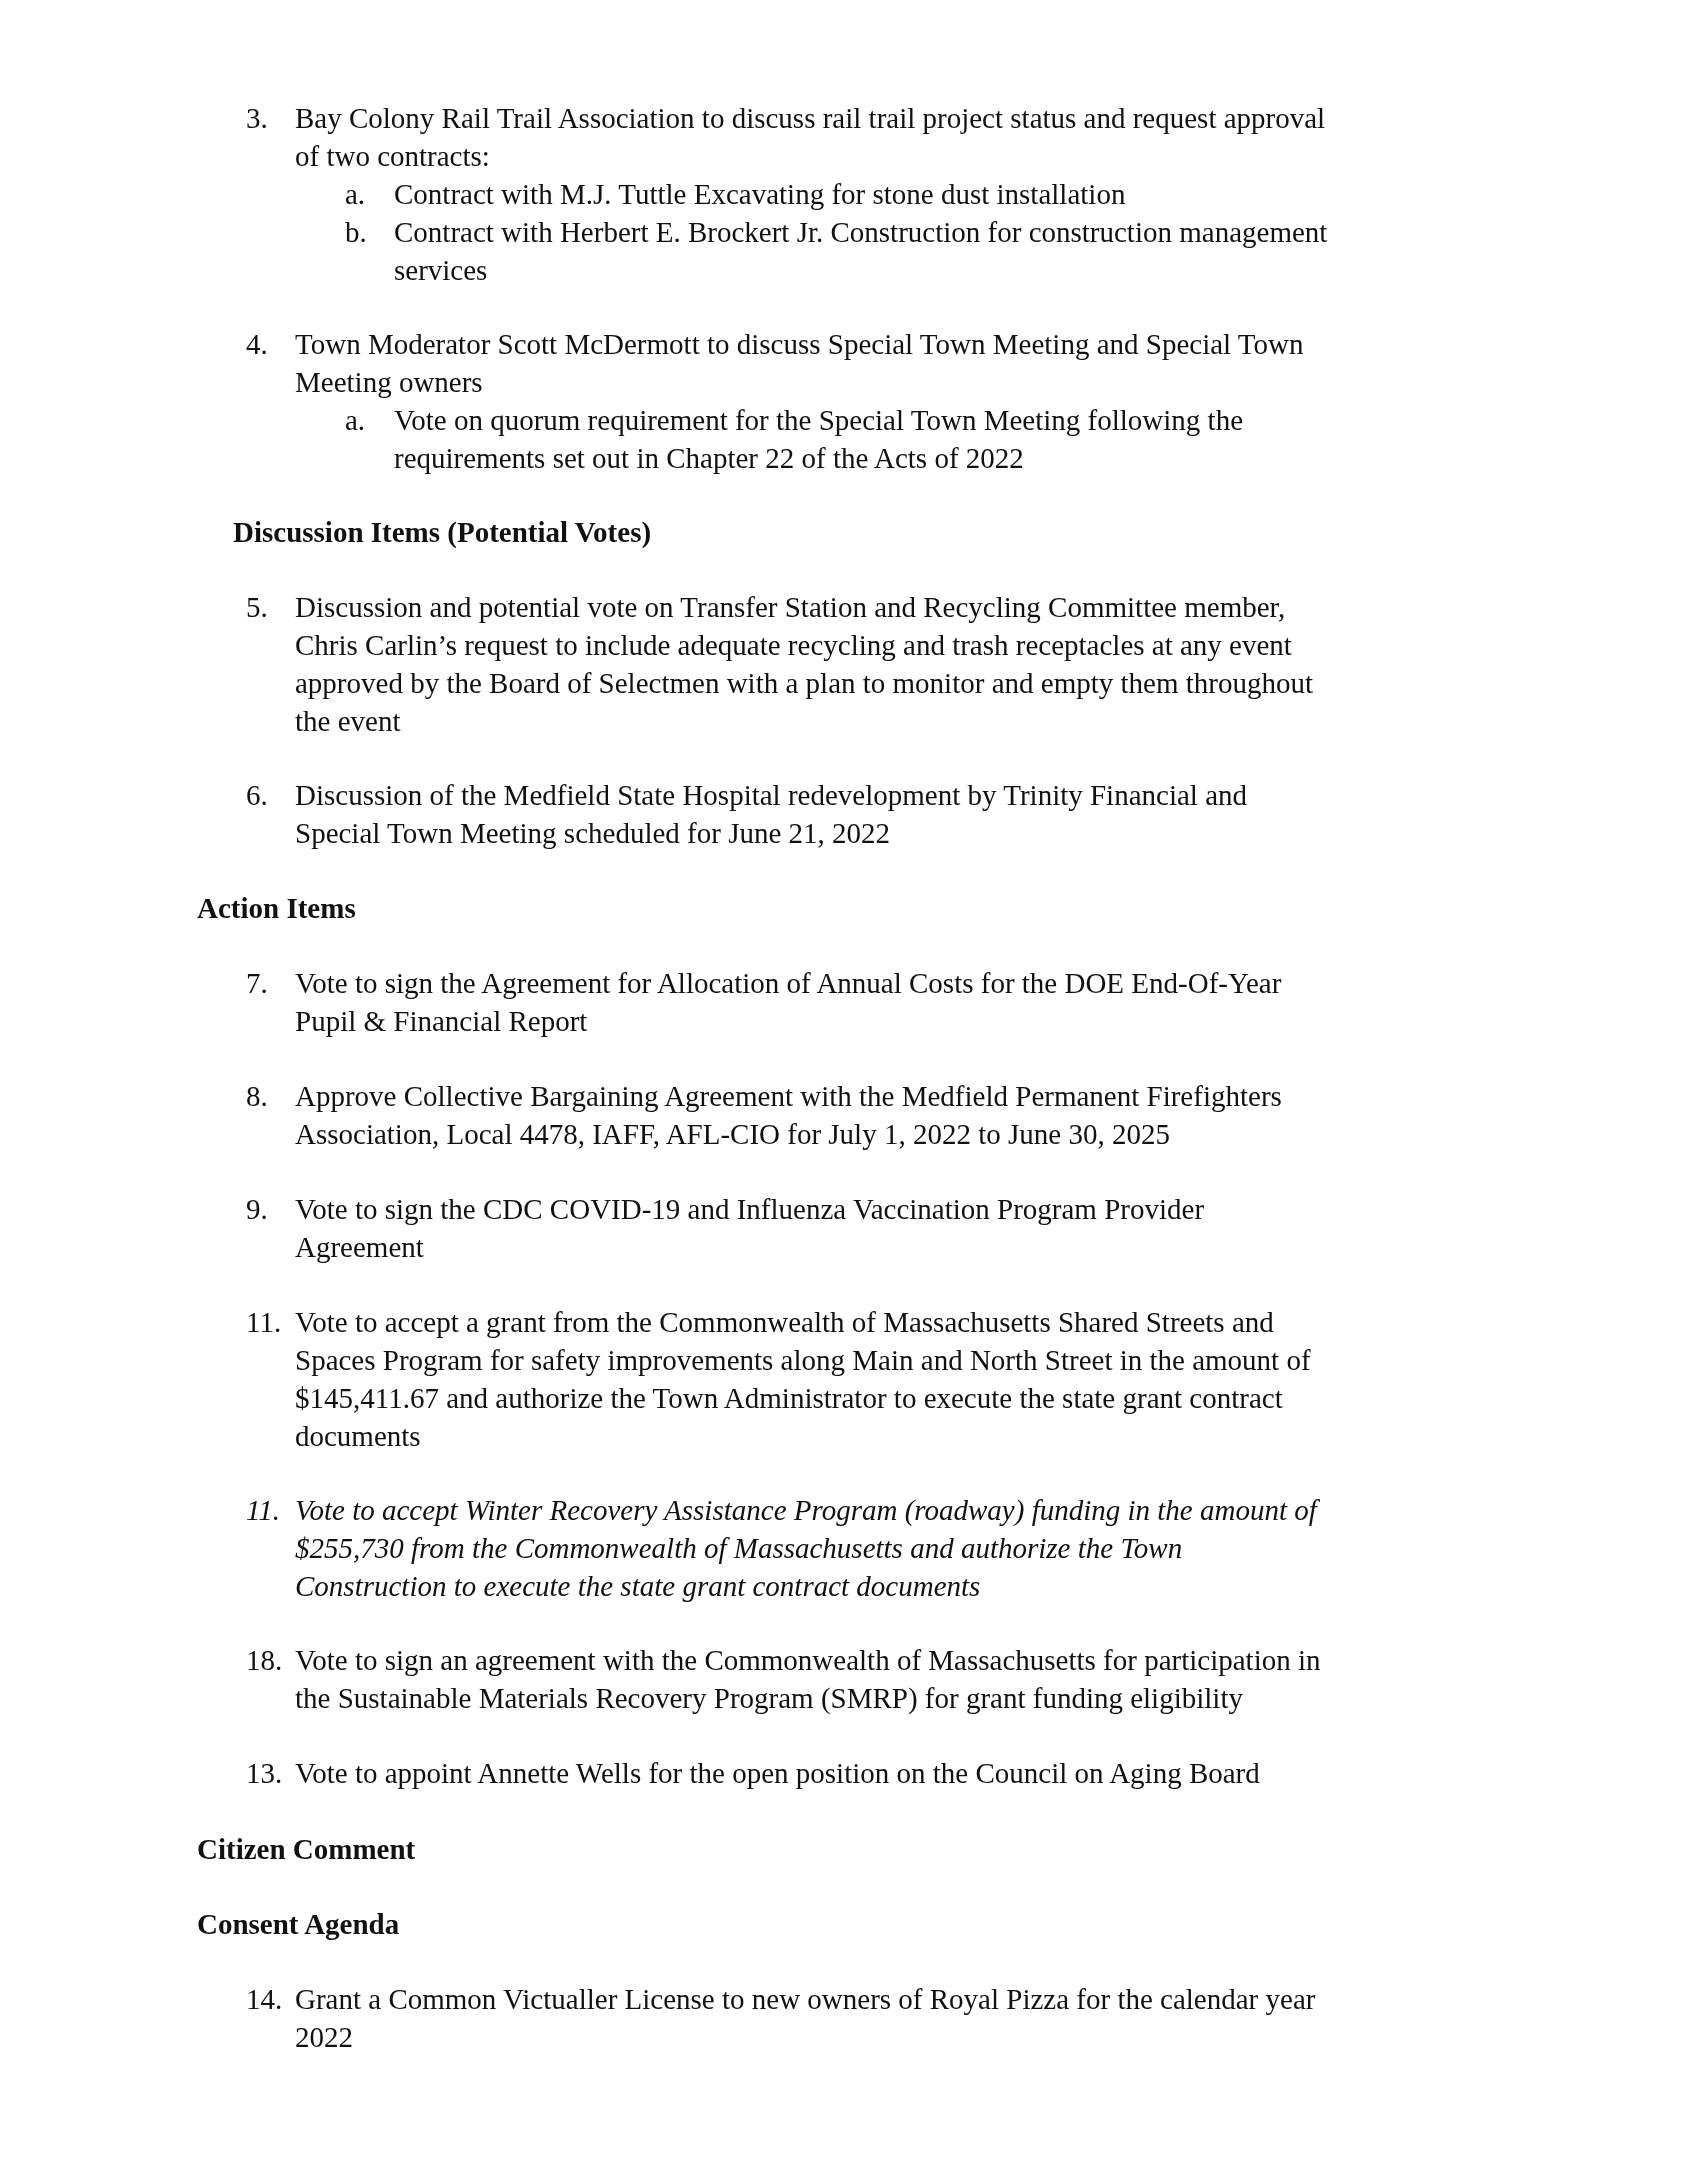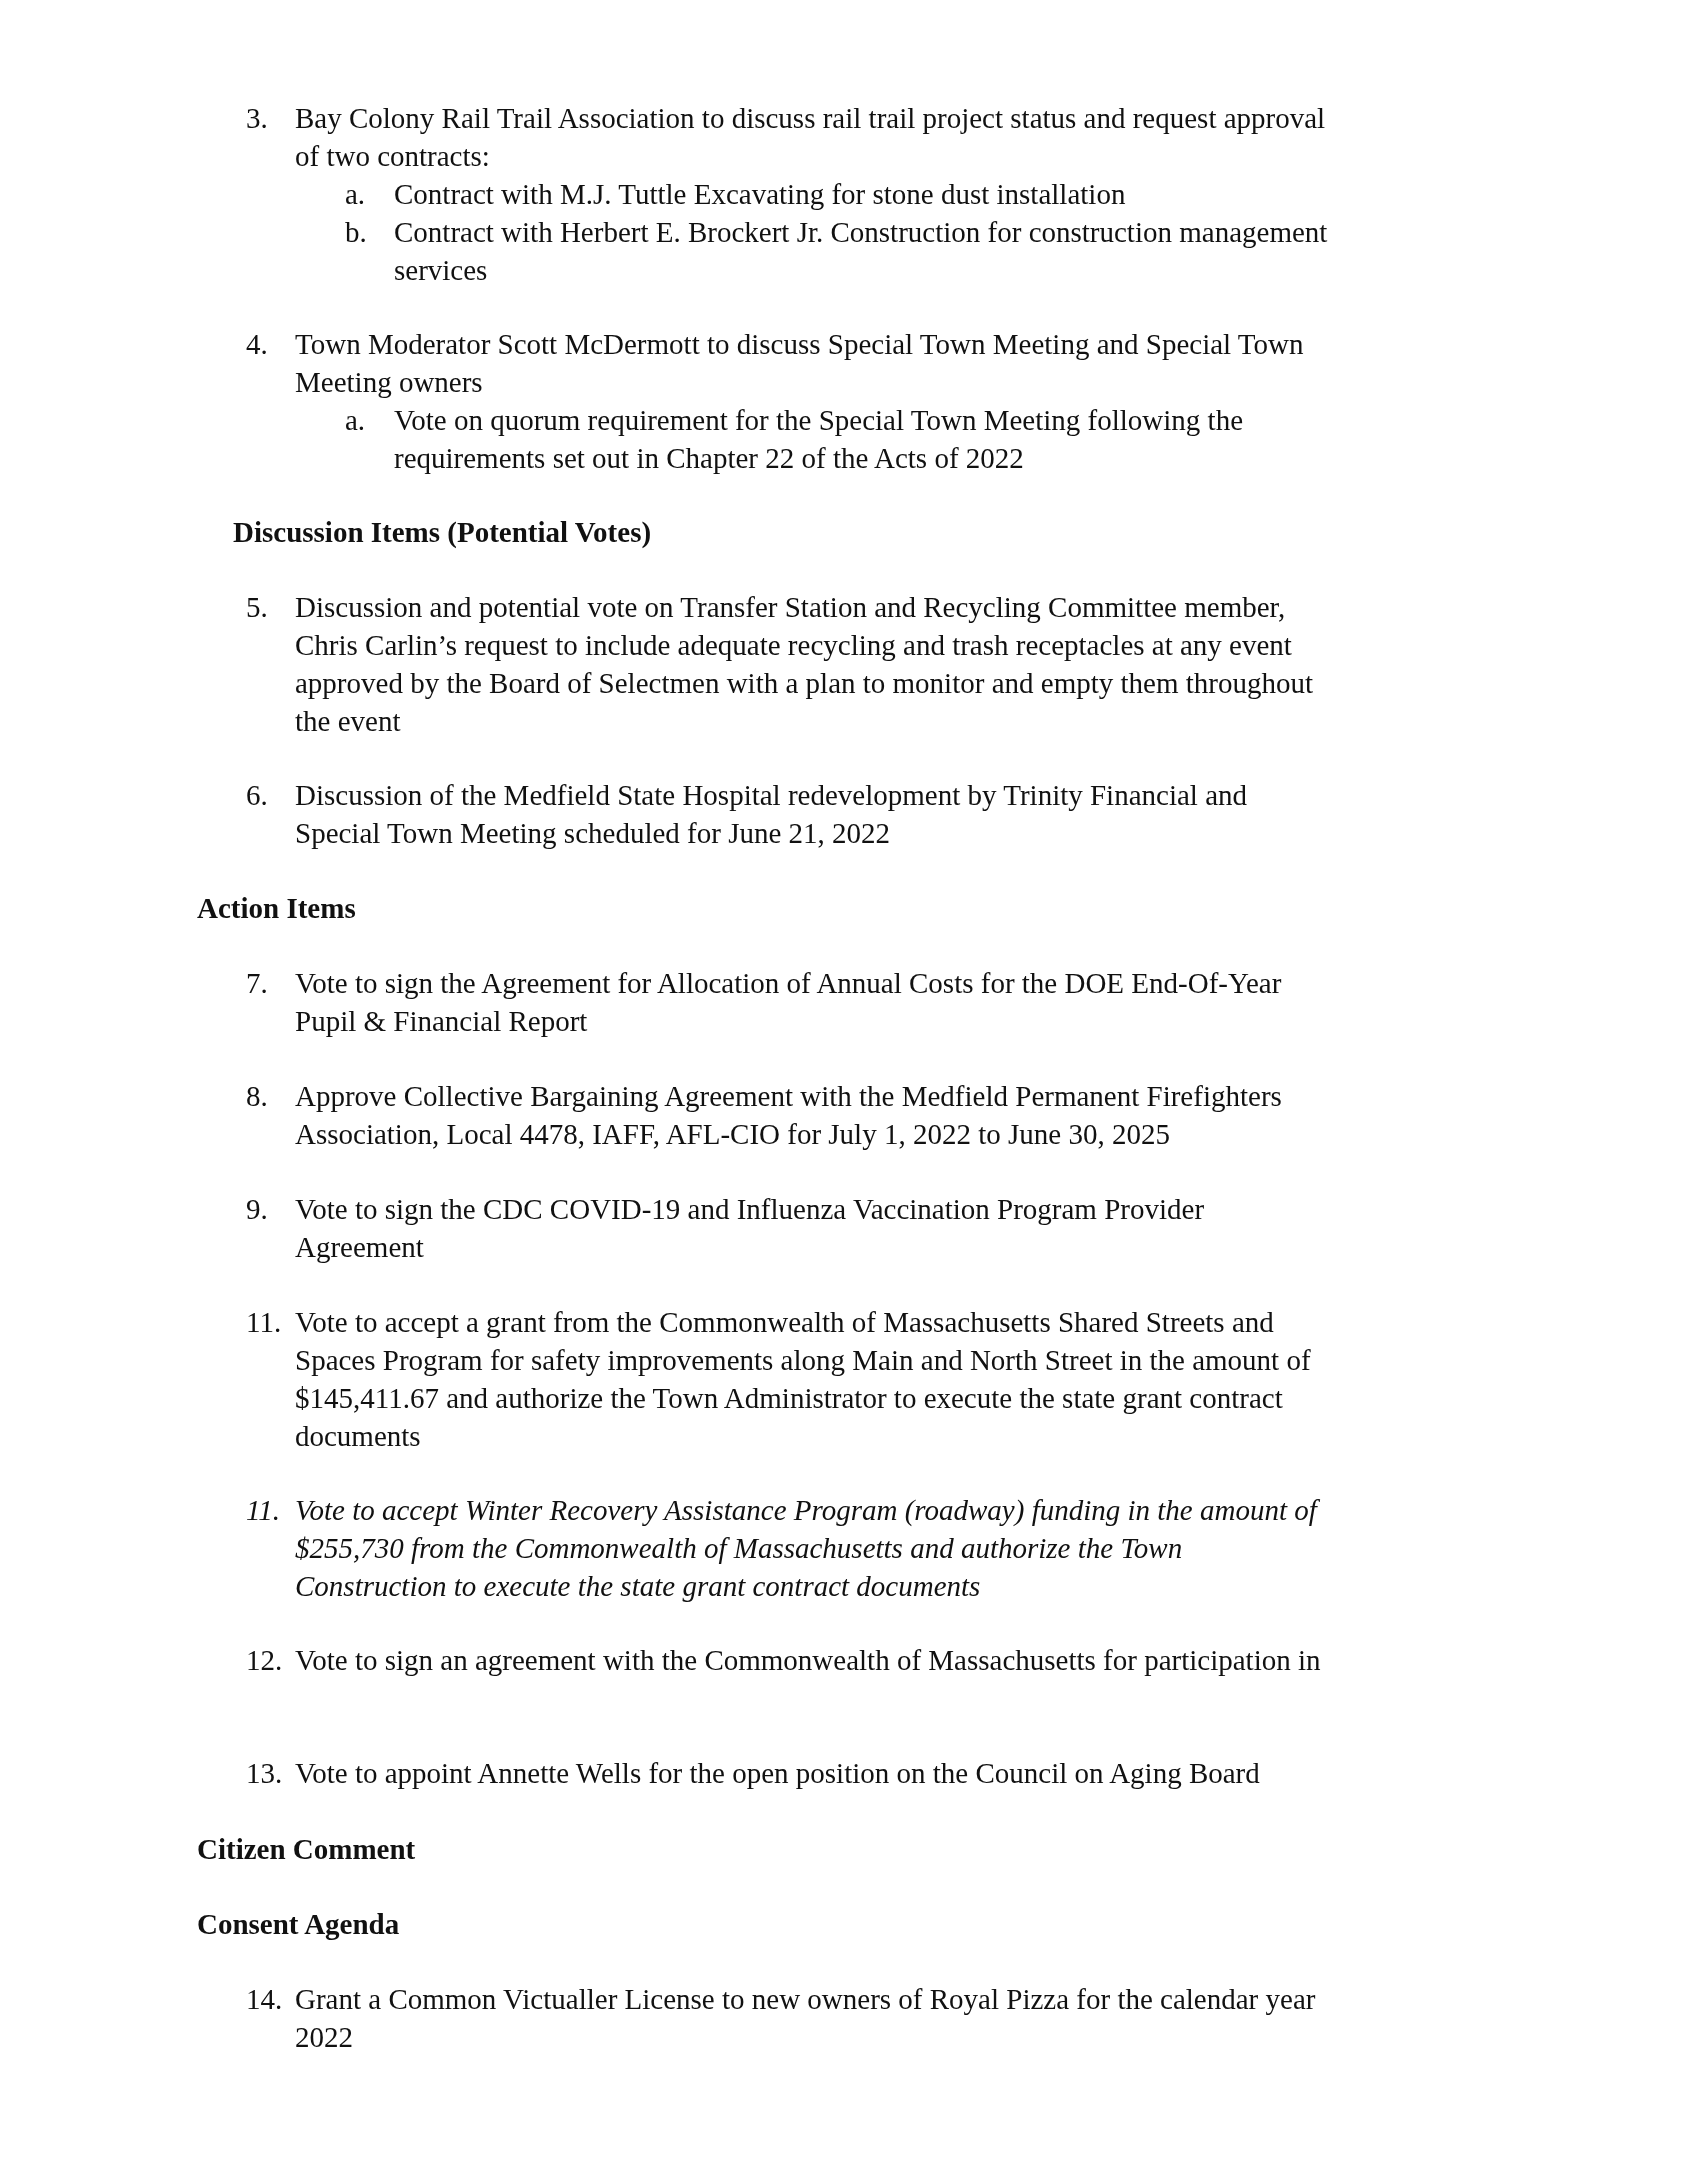--- a/index.html
+++ b/index.html
@@ -121,22 +121,23 @@
     <div class="item">
       <span class="num">11.</span>
       <span class="text">Vote to accept Winter Recovery Assistance Program (roadway) funding in the amount of</span>
       <span class="text">$255,730 from the Commonwealth of Massachusetts and authorize the Town</span>
       <span class="text">Construction to execute the state grant contract documents</span>
     </div>
   </div>
 
   <div class="block" style="top:1641px;">
     <div class="item">
-      <span class="num">12.</span>
+      <span class="num">18.</span>
       <span class="text">Vote to sign an agreement with the Commonwealth of Massachusetts for participation in</span>
+      <span class="text">the Sustainable Materials Recovery Program (SMRP) for grant funding eligibility</span>
     </div>
   </div>
 
   <div class="block" style="top:1754px;">
     <div class="item">
       <span class="num">13.</span>
       <span class="text">Vote to appoint Annette Wells for the open position on the Council on Aging Board</span>
     </div>
   </div>
 

